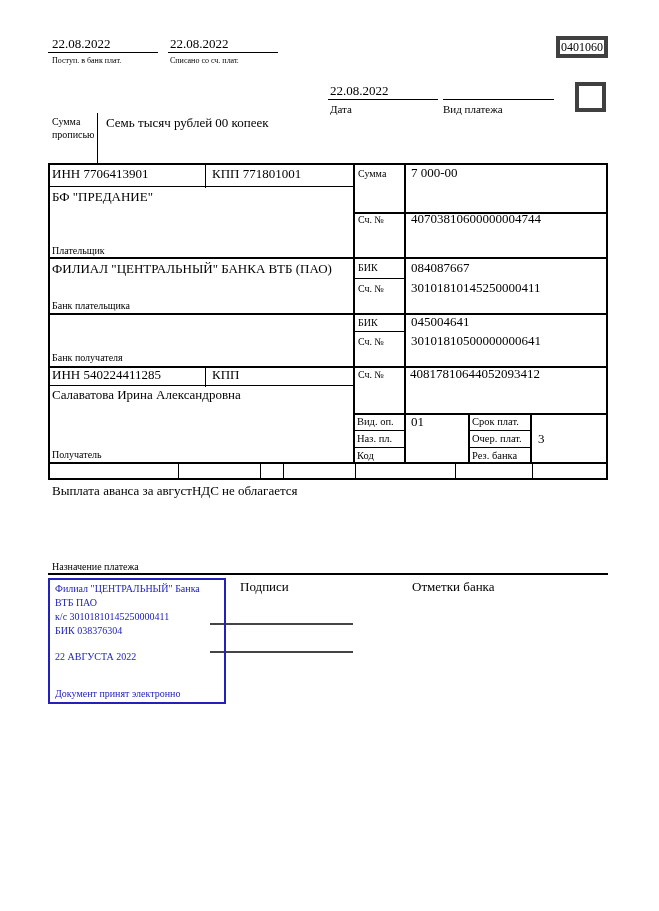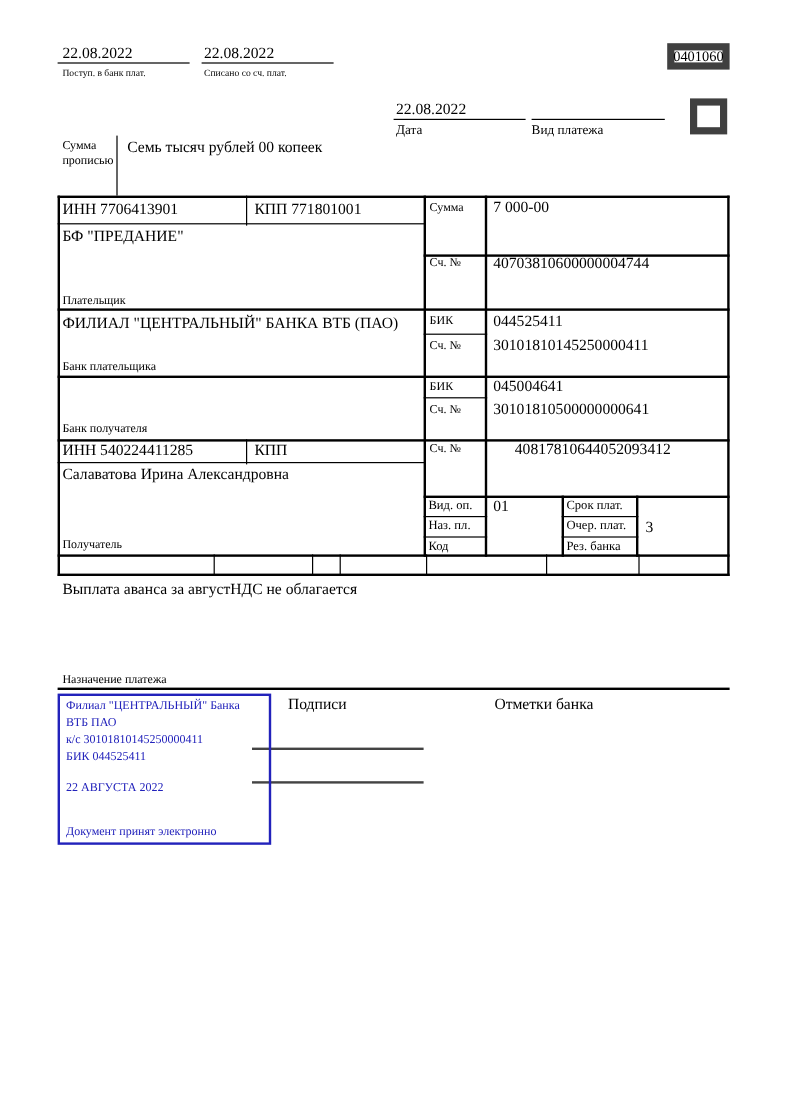--- a/index.html
+++ b/index.html
@@ -16,21 +16,21 @@
   .fs105 { font-size:10.5px; }
   .fs85 { font-size:11px; }
   .fs8  { font-size:8px; }
   .hl { position:absolute; background:#000; height:2px; }
   .vl { position:absolute; background:#000; width:2px; }
   .thin { height:1px; }
   .title {
     font-family:"Liberation Sans","DejaVu Sans",sans-serif;
     font-weight:bold; font-size:14px; letter-spacing:0.2px;
   }
-  .box { position:absolute; border:6px solid #404040; box-sizing:border-box; }
+  .box { position:absolute; border:4px solid #404040; box-sizing:border-box; }
   .codebox { display:flex; align-items:center; justify-content:center; }
   .wrap { white-space:normal; line-height:1.25; }
   .sig { position:absolute; background:#444; height:2px; }
   .stamp {
     position:absolute; border:2px solid #2222bb; box-sizing:border-box;
   }
   .blue { color:#2222bb; }
 </style>
 </head>
 <body>
@@ -104,35 +104,35 @@
   <div class="t fs11" style="left:358px; top:168px;">Сумма</div>
   <div class="t fs13" style="left:411px; top:166px;">7 000-00</div>
   <div class="t fs13" style="left:52px; top:190px;">БФ "ПРЕДАНИЕ"</div>
 
   <div class="t fs11" style="left:358px; top:214px;">Сч. №</div>
   <div class="t fs13" style="left:411px; top:212px;">40703810600000004744</div>
   <div class="t fs10" style="left:52px; top:245px;">Плательщик</div>
 
   <div class="t fs13" style="left:52px; top:262px;">ФИЛИАЛ "ЦЕНТРАЛЬНЫЙ" БАНКА ВТБ (ПАО)</div>
   <div class="t fs11" style="left:358px; top:262px;">БИК</div>
-  <div class="t fs13" style="left:411px; top:261px;">044525411</div>
+  <div class="t fs13" style="left:411px; top:261px;">084087667</div>
   <div class="t fs11" style="left:358px; top:283px;">Сч. №</div>
   <div class="t fs13" style="left:411px; top:281px;">30101810145250000411</div>
   <div class="t fs10" style="left:52px; top:300px;">Банк плательщика</div>
 
   <div class="t fs11" style="left:358px; top:317px;">БИК</div>
   <div class="t fs13" style="left:411px; top:315px;">045004641</div>
   <div class="t fs11" style="left:358px; top:336px;">Сч. №</div>
   <div class="t fs13" style="left:411px; top:334px;">30101810500000000641</div>
   <div class="t fs10" style="left:52px; top:352px;">Банк получателя</div>
 
   <div class="t fs13" style="left:52px; top:368px;">ИНН 540224411285</div>
   <div class="t fs13" style="left:212px; top:368px;">КПП</div>
   <div class="t fs11" style="left:358px; top:369px;">Сч. №</div>
-  <div class="t fs13" style="left:429px; top:367px;">40817810644052093412</div>
+  <div class="t fs13" style="left:410px; top:367px;">40817810644052093412</div>
   <div class="t fs13" style="left:52px; top:388px;">Салаватова Ирина Александровна</div>
 
   <div class="t fs105" style="left:357px; top:416px;">Вид. оп.</div>
   <div class="t fs13" style="left:411px; top:415px;">01</div>
   <div class="t fs105" style="left:472px; top:416px;">Срок плат.</div>
   <div class="t fs105" style="left:357px; top:433px;">Наз. пл.</div>
   <div class="t fs105" style="left:472px; top:433px;">Очер. плат.</div>
   <div class="t fs13" style="left:538px; top:432px;">3</div>
   <div class="t fs105" style="left:357px; top:450px;">Код</div>
   <div class="t fs105" style="left:472px; top:450px;">Рез. банка</div>
@@ -144,18 +144,18 @@
 
   <div class="t fs13" style="left:240px; top:580px;">Подписи</div>
   <div class="t fs13" style="left:412px; top:580px;">Отметки банка</div>
   <div class="sig" style="left:210px; top:623px; width:143px;"></div>
   <div class="sig" style="left:210px; top:651px; width:143px;"></div>
 
   <div class="stamp" style="left:48px; top:578px; width:178px; height:126px;">
     <div class="t fs11 blue" style="left:5px; top:3px;">Филиал "ЦЕНТРАЛЬНЫЙ" Банка</div>
     <div class="t fs11 blue" style="left:5px; top:17px;">ВТБ ПАО</div>
     <div class="t fs11 blue" style="left:5px; top:31px;">к/с 30101810145250000411</div>
-    <div class="t fs11 blue" style="left:5px; top:45px;">БИК 044525411</div>
+    <div class="t fs11 blue" style="left:5px; top:45px;">БИК 038376304</div>
     <div class="t fs11 blue" style="left:5px; top:71px;">22 АВГУСТА 2022</div>
     <div class="t fs11 blue" style="left:5px; top:108px;">Документ принят электронно</div>
   </div>
 
 </div>
 
 </body></html>

